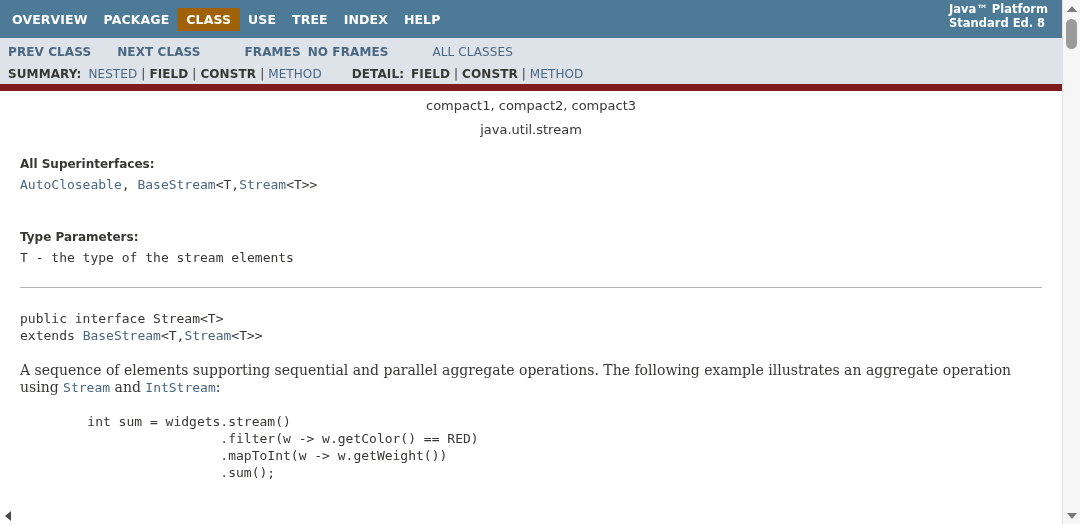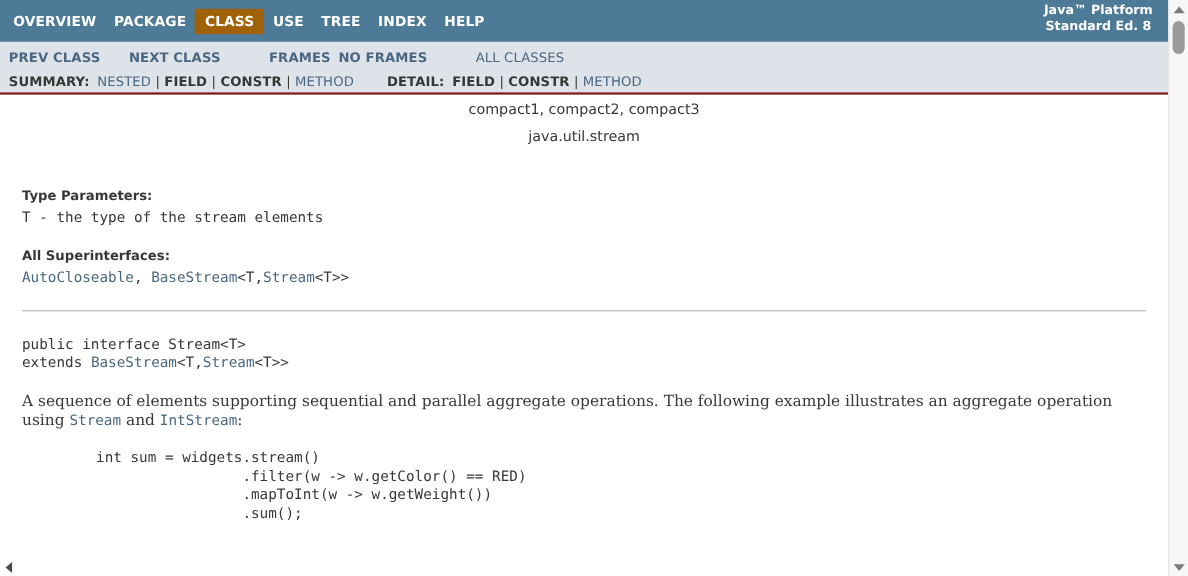--- a/index.html
+++ b/index.html
@@ -60,32 +60,32 @@
   }
   .navitem.active {
     background: #a16207;
     color: #ffffff;
     padding: 4px 9px;
   }
   .brand {
     position: absolute;
     right: 14px;
     top: 2px;
-    text-align: center;
+    text-align: left;
     color: #ffffff;
     font-family: "DejaVu Sans", sans-serif;
     font-size: 11.5px;
     font-weight: bold;
     line-height: 14px;
   }
 
   
   .subnav {
     background: #DEE3E9;
-    border-bottom: 2px solid #7f1d1d;
+    border-bottom: 7px solid #7f1d1d;
     padding: 0;
   }
   .subnav-row {
     display: flex;
     align-items: center;
     height: 21px;
     padding-left: 8px;
     font-size: 12px;
     font-family: "DejaVu Sans", sans-serif;
     white-space: nowrap;
@@ -327,28 +327,28 @@
       <span class="sn-sep">|</span>
       <a class="sn-link-plain" href="#">METHOD</a>
     </div>
   </div>
 
   <div class="content">
 
     <div class="subtitle">compact1, compact2, compact3</div>
     <div class="subtitle">java.util.stream</div>
 
+    <div class="dl-block second">
+      <div class="dt-label">All Superinterfaces:</div>
+      <div class="dd-mono"><a class="jlink" href="#">AutoCloseable</a><span>, </span><a class="jlink" href="#">BaseStream</a><span>&lt;T,</span><a class="jlink" href="#">Stream</a><span>&lt;T&gt;&gt;</span></div>
+    </div>
+
     <div class="dl-block">
       <div class="dt-label">Type Parameters:</div>
       <div class="dd-mono">T - the type of the stream elements</div>
-    </div>
-
-    <div class="dl-block second">
-      <div class="dt-label">All Superinterfaces:</div>
-      <div class="dd-mono"><a class="jlink" href="#">AutoCloseable</a><span>, </span><a class="jlink" href="#">BaseStream</a><span>&lt;T,</span><a class="jlink" href="#">Stream</a><span>&lt;T&gt;&gt;</span></div>
     </div>
 
     <hr class="rule">
 
     <pre class="decl"><span>public interface </span><b>Stream&lt;T&gt;</b>
 <span>extends </span><a class="jlink" href="#">BaseStream</a><span>&lt;T,</span><a class="jlink" href="#">Stream</a><span>&lt;T&gt;&gt;</span></pre>
 
     <p class="para"><span>A sequence of elements supporting sequential and parallel aggregate operations. The following example illustrates an aggregate operation using </span><a class="mono-link" href="#">Stream</a><span> and </span><a class="mono-link" href="#">IntStream</a><span>:</span></p>
 
     <pre class="code">    int sum = widgets.stream()

